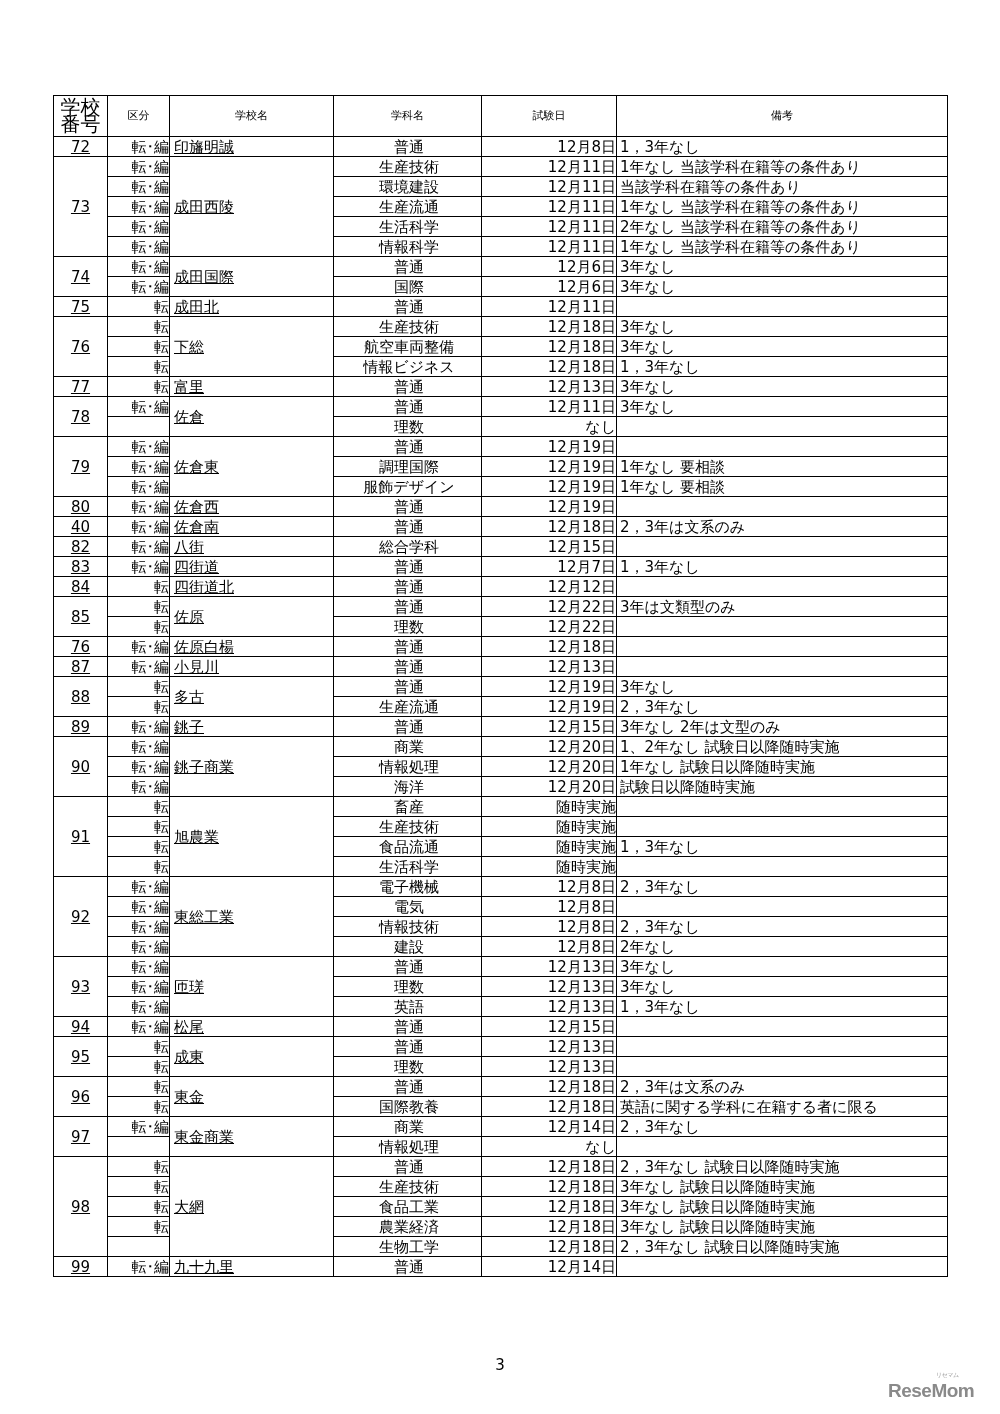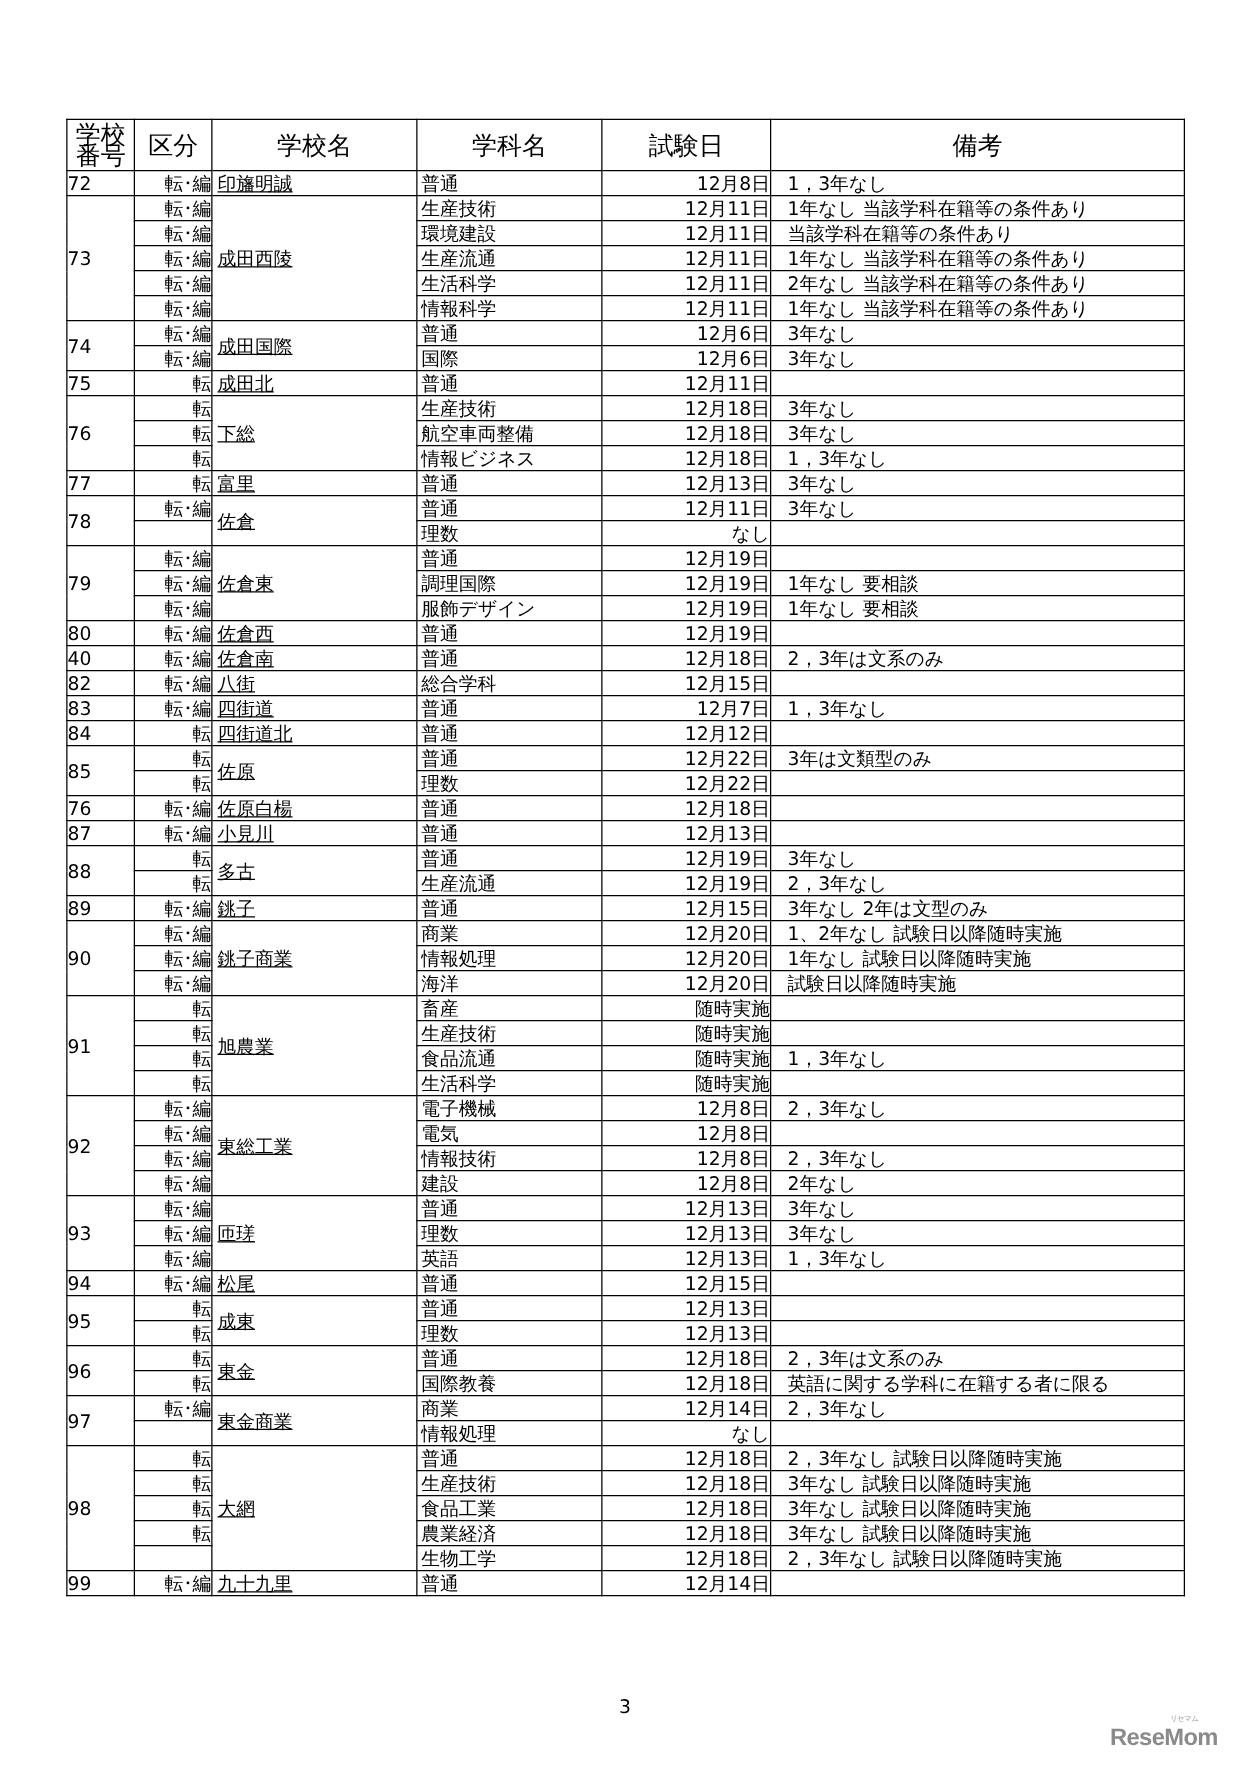--- a/index.html
+++ b/index.html
@@ -4,28 +4,28 @@
 <style>
   html, body { margin: 0; padding: 0; background: #ffffff; }
   body { width: 1000px; height: 1414px; position: relative; overflow: hidden;
          font-family: "DejaVu Sans", "Liberation Sans", sans-serif; color: #000; }
   #sheet { position: absolute; left: 53px; top: 95px; width: 894px; }
   table { border-collapse: collapse; table-layout: fixed; width: 894px; }
   col.c1 { width: 54px; } col.c2 { width: 62px; } col.c3 { width: 164px; }
   col.c4 { width: 148px; } col.c5 { width: 135px; } col.c6 { width: 331px; }
   th, td { border: 1.5px solid #000; padding: 0; font-size: 15px; line-height: 18px;
            height: 19px; white-space: nowrap; overflow: hidden; font-weight: normal; }
-  th { height: 40px; font-size: 20px; text-align: center; vertical-align: middle; }
+  th { height: 40px; font-size: 11px; text-align: center; vertical-align: middle; }
   th.num { line-height: 17px; font-size: 20px; }
-  td.no { vertical-align: middle; }
+  td.no { text-align: center; vertical-align: middle; text-decoration: underline; }
   td.kubun { text-align: right; }
   td.school { text-align: left; padding-left: 4px; vertical-align: middle; text-decoration: underline; }
-  td.dept { text-align: left; padding-left: 3px; }
+  td.dept { text-align: center; padding-left: 3px; }
   td.date { text-align: right; }
-  td.note { text-align: left; padding-left: 13px; }
+  td.note { text-align: left; padding-left: 3px; }
   #page-number { position: absolute; left: 0; width: 1000px; top: 1356px; text-align: center;
                  font-size: 15px; }
   #logo { position: absolute; left: 888px; top: 1380px; font-size: 19px; font-weight: bold;
           color: #8a8a8a; letter-spacing: -0.5px; font-family: Liberation Sans, sans-serif; }
   #logo .kana { position: absolute; left: 48px; top: -9px; font-size: 6px; font-weight: normal; color:#999; }
 </style>
 </head>
 <body>
 
 <div id="sheet">

